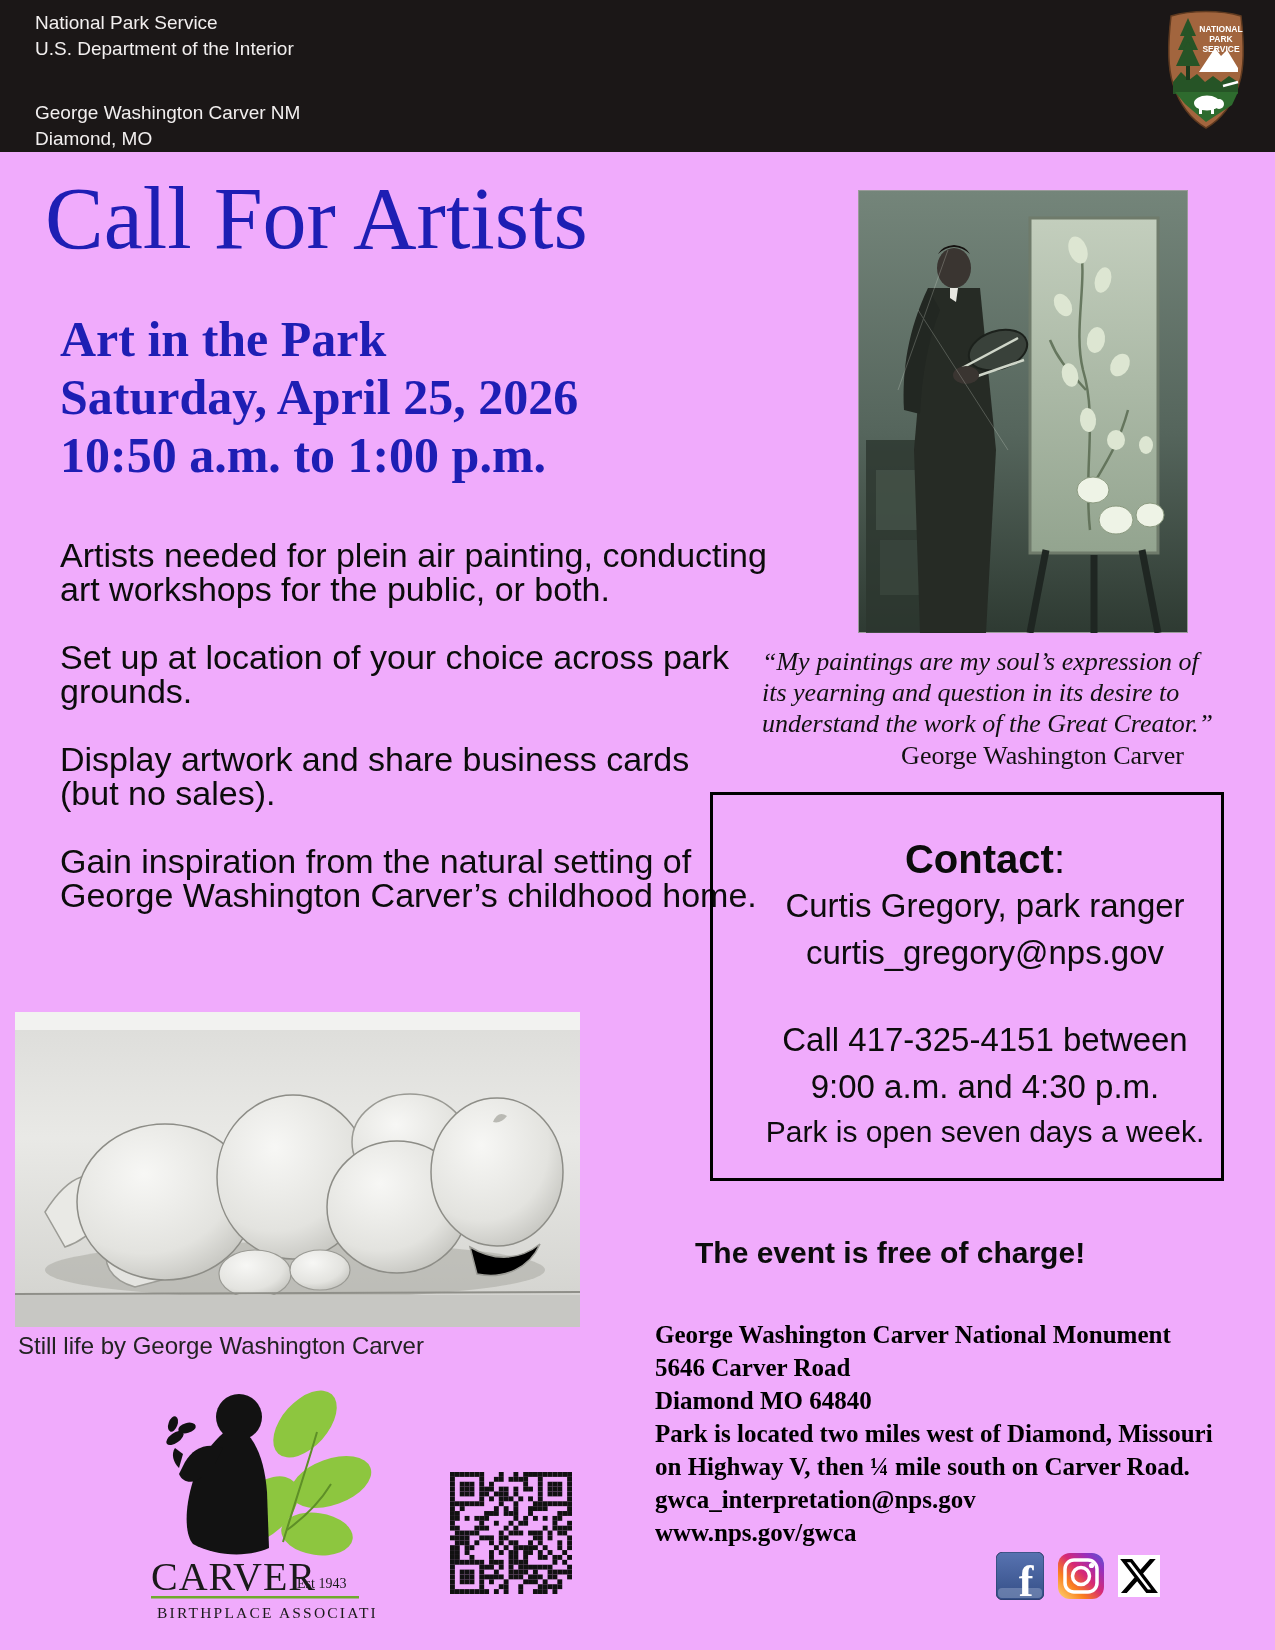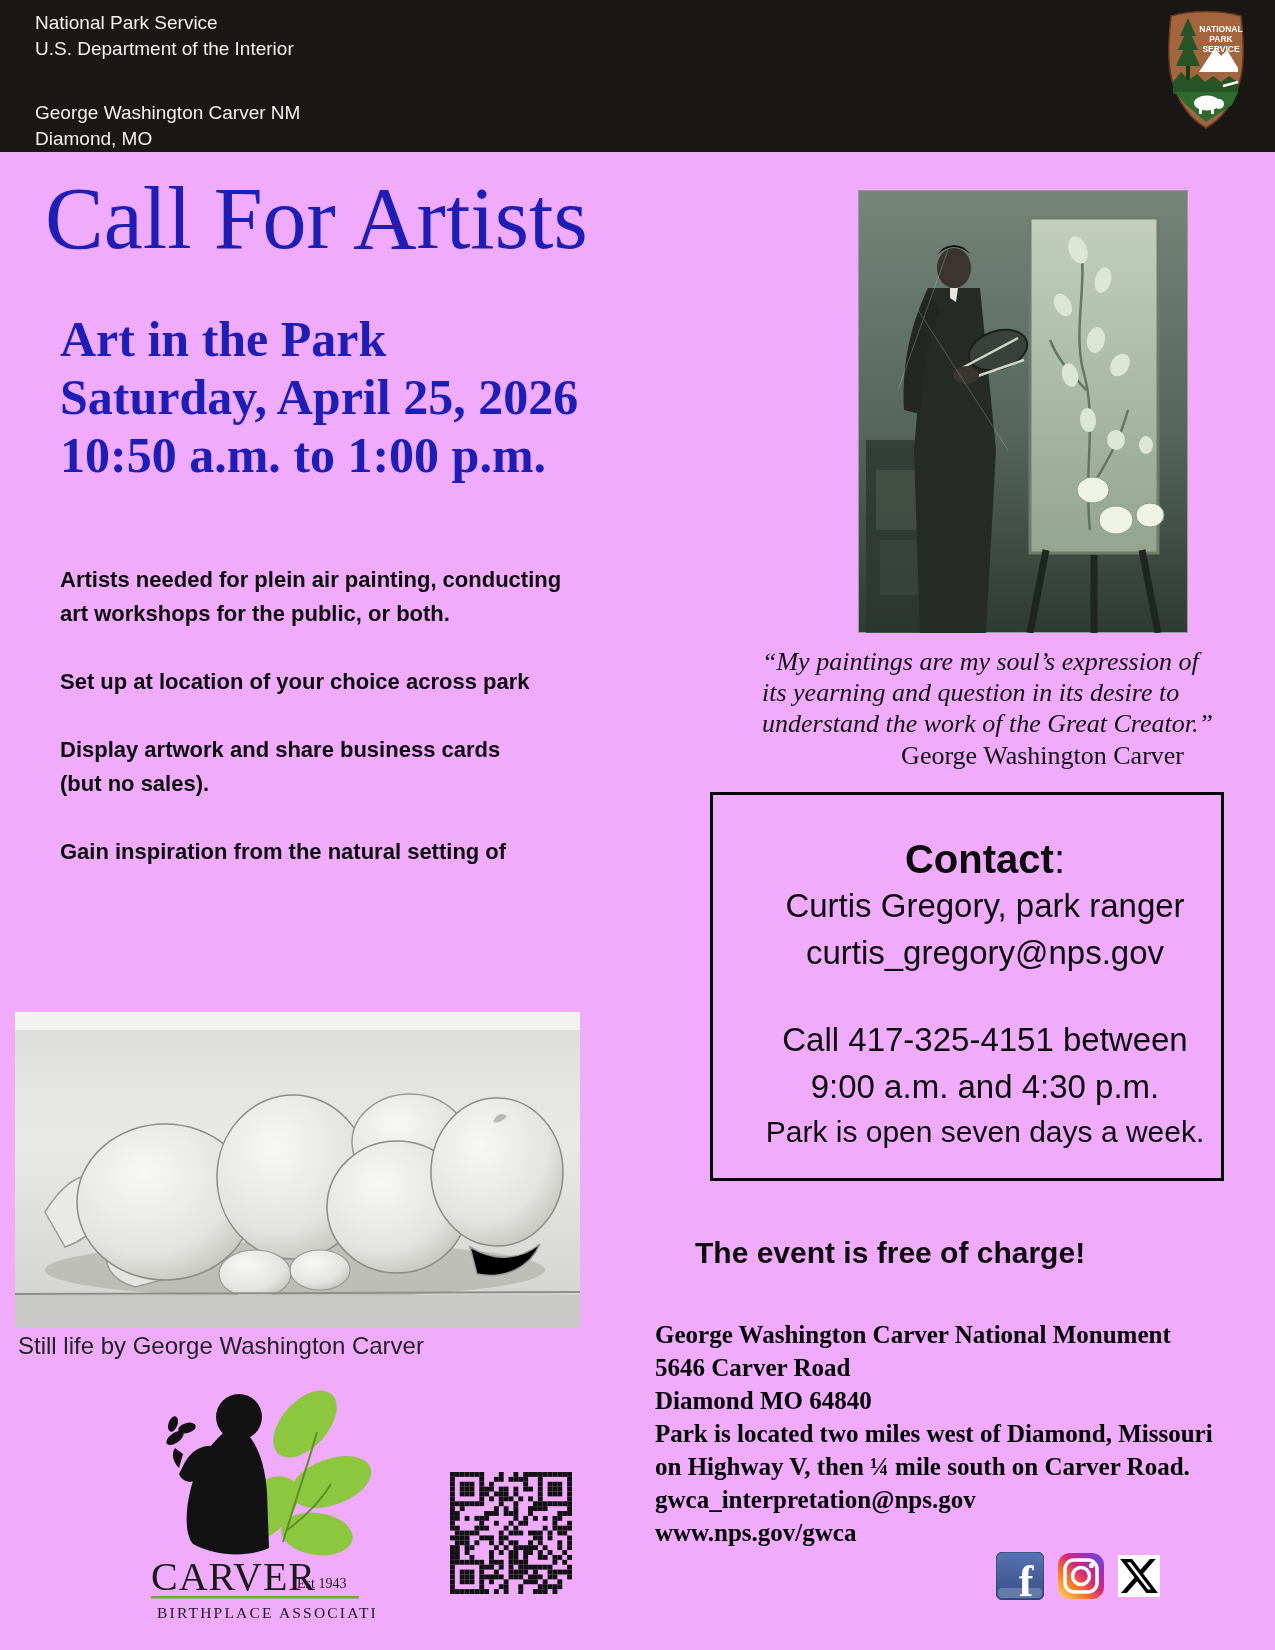--- a/index.html
+++ b/index.html
@@ -14,21 +14,21 @@
   .blk2{top:100px;}
   .nps-logo{position:absolute;left:1163px;top:7px;width:86px;height:126px;}
 
   
   .main-title{left:45px;top:168px;color:#1e1eb4;font-family:"Liberation Serif",serif;
               font-size:88px;font-weight:400;white-space:nowrap;}
   .event-block{left:60px;top:310px;color:#1e1eb4;font-family:"Liberation Serif",serif;
                font-size:50px;font-weight:700;line-height:58px;white-space:nowrap;}
 
   
-  .body-text{left:60px;top:538px;width:700px;color:#0c0c0c;font-size:22px;font-weight:700;margin-top:25px;}
+  .body-text{left:60px;top:538px;width:700px;color:#0c0c0c;font-size:34px;font-weight:400;}
   .body-text p{margin:0 0 34px 0;line-height:34px;}
   .bl{display:block;white-space:nowrap;}
 
   
   .photo{left:858px;top:190px;width:330px;height:443px;}
 
   
   .quote{left:762px;top:646px;width:432px;color:#111;
          font-family:"Liberation Serif",serif;font-size:26px;line-height:31px;}
   .quote .ql{display:block;font-style:italic;white-space:nowrap;}
@@ -106,27 +106,29 @@
     <div>10:50 a.m. to 1:00 p.m.</div>
   </div>
 
   <div class="abs body-text">
     <p>
       <span class="bl">Artists needed for plein air painting, conducting</span>
       <span class="bl">art workshops for the public, or both.</span>
     </p>
     <p>
       <span class="bl">Set up at location of your choice across park</span>
+      <span class="bl">grounds.</span>
     </p>
     <p>
       <span class="bl">Display artwork and share business cards</span>
       <span class="bl">(but no sales).</span>
     </p>
     <p>
       <span class="bl">Gain inspiration from the natural setting of</span>
+      <span class="bl">George Washington Carver’s childhood home.</span>
     </p>
   </div>
 
   <figure class="abs photo" style="margin:0;">
     <svg width="330" height="443" viewBox="0 0 330 443">
       <defs>
         <linearGradient id="phBg" x1="0" y1="0" x2="0" y2="1">
           <stop offset="0" stop-color="#74857a"></stop>
           <stop offset="0.55" stop-color="#55655c"></stop>
           <stop offset="1" stop-color="#2e3a32"></stop>

